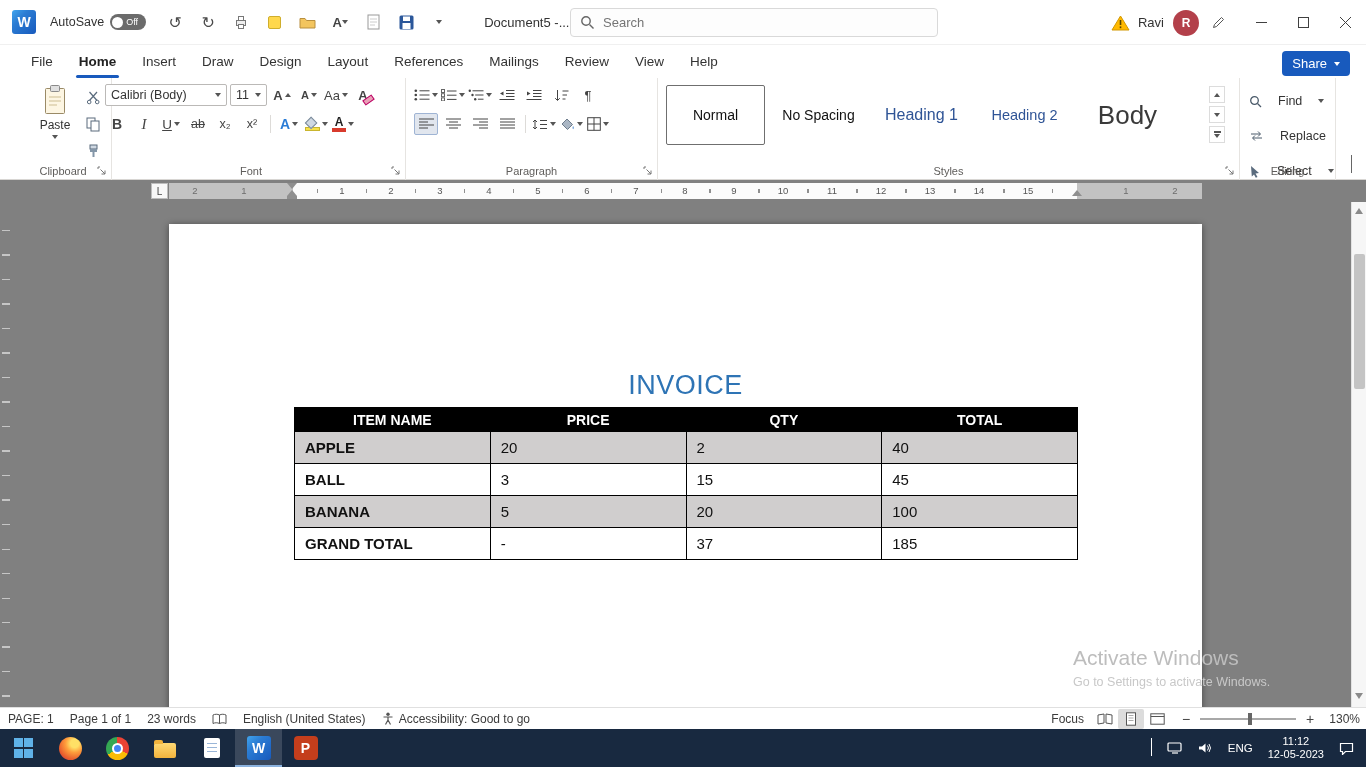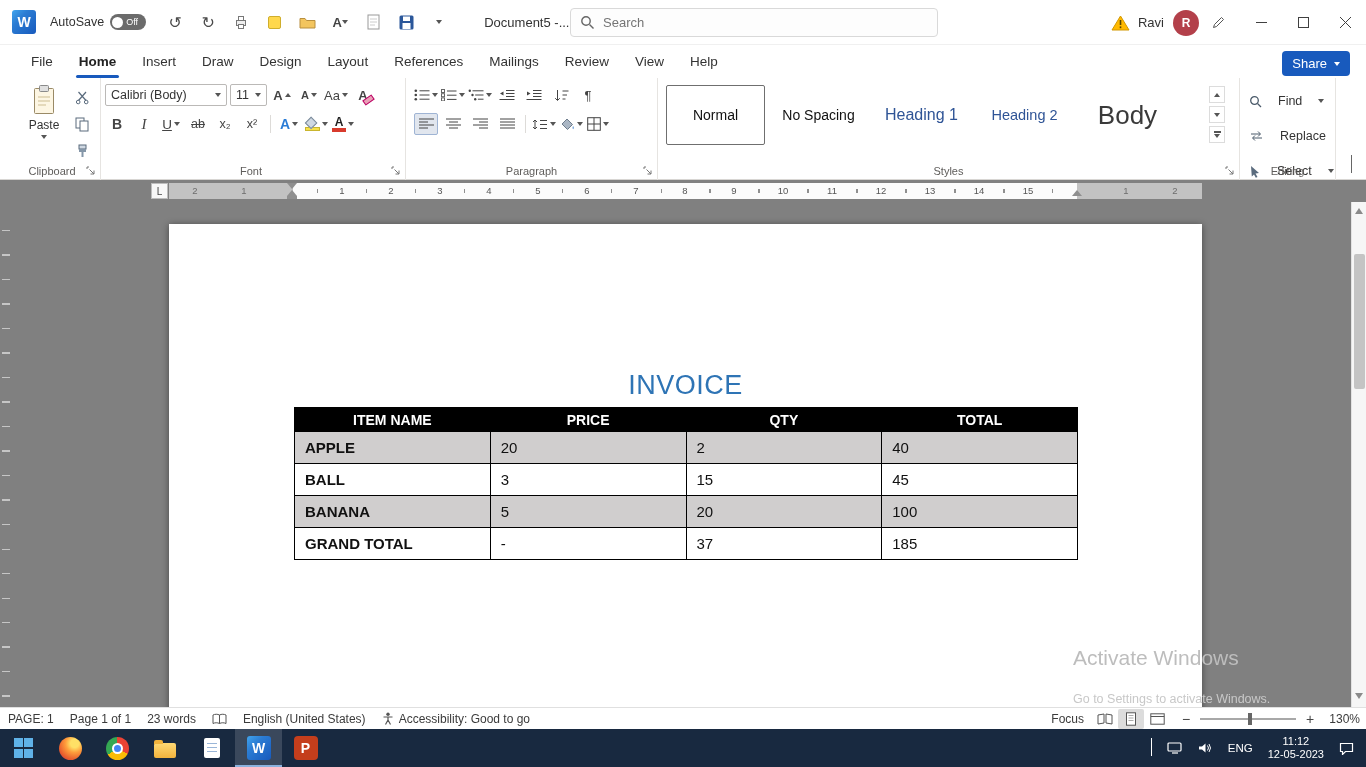--- a/index.html
+++ b/index.html
@@ -43,21 +43,21 @@
   .tab.active { font-weight:bold; color:#222; }
   .tab.active::after { content:""; position:absolute; left:10px; right:10px; bottom:0; height:3px; background:#185abd; border-radius:2px; }
   .sharebtn { position:absolute; right:16px; top:51px; height:25px; background:#185abd; border-radius:4px; color:#fff; display:flex; align-items:center; padding:0 10px; gap:7px; font-size:13px; }
   .sharebtn .cdn { border-top-color:#fff; }
 
   
   .ribbon { position:absolute; top:78px; left:0; right:0; height:102px; background:#fff; border-bottom:1px solid #d8d6d3; }
   .rgroup { position:absolute; top:0; height:102px; border-right:1px solid #e6e4e1; }
   .glabel { position:absolute; bottom:3px; left:0; right:0; text-align:center; font-size:11px; color:#5f5d5b; }
   .launcher { position:absolute; right:4px; bottom:4px; width:12px; height:12px; display:flex; align-items:center; justify-content:center; }
-  .g-clip { left:4px; width:97px; }
+  .g-clip { left:15px; width:97px; }
   .paste { position:absolute; left:14px; top:7px; width:52px; height:74px; display:flex; flex-direction:column; align-items:center; gap:3px; border-radius:3px; }
   .paste-label { font-size:12px; color:#333; }
   .clipcol { position:absolute; left:66px; top:8px; display:flex; flex-direction:column; gap:5px; }
   .rbtn { min-width:24px; height:22px; display:flex; align-items:center; justify-content:center; gap:2px; border-radius:2px; color:#444; font-size:13px; }
   .rbtn.active { background:#e1e6ee; border:1px solid #9fb4d4; }
   .g-font { left:97px; width:309px; }
   .frow { display:flex; align-items:center; gap:3px; margin:6px 0 0 8px; }
   .frow2 { margin-top:7px; }
   .combo { display:flex; align-items:center; border:1px solid #bbb9b7; background:#fff; height:22px; padding:0 5px; font-size:12.5px; color:#333; border-radius:2px; gap:5px; }
   .combo-family { width:122px; }
@@ -118,21 +118,21 @@
     background:repeating-linear-gradient(to bottom, rgba(255,255,255,.55) 0 1px, transparent 1px 24.5px); }
   .page { position:absolute; left:169px; top:22px; width:1033px; height:520px; background:#fff; box-shadow:0 1px 7px rgba(0,0,0,.45); }
   .doc-head { position:absolute; top:146px; left:0; width:100%; text-align:center; font-size:27px; letter-spacing:0.5px; color:#2e74b5; }
   .inv-table { position:absolute; left:125px; top:183px; width:784px; border-collapse:collapse; table-layout:fixed; }
   .inv-table th { background:#000; color:#ffffff; font-weight:bold; text-align:center; height:24px; border:1px solid #000; font-size:14px; }
   .inv-table td { border:1px solid #000; height:32px; padding-left:10px; font-size:15px; color:#111; }
   .inv-table td.c1 { font-weight:bold; }
   .inv-table tr.shade td { background:#d0cece; }
   .watermark { position:absolute; left:1073px; top:444px; pointer-events:none; }
   .wm1 { font-size:21px; color:#bdbdbd; }
-  .wm2 { font-size:12.5px; color:#c8c8c8; margin-top:22px; }
+  .wm2 { font-size:12.5px; color:#c8c8c8; margin-top:5px; }
   .scrollbar { position:absolute; right:0; top:0; width:15px; height:100%; background:#f6f6f6; border-left:1px solid #e2e2e2; }
   .sb-up { position:absolute; top:6px; left:3px; width:0; height:0; border-left:4.5px solid transparent; border-right:4.5px solid transparent; border-bottom:6px solid #8a8a8a; }
   .sb-thumb { position:absolute; top:52px; left:2px; width:11px; height:135px; background:#c4c4c4; border-radius:2px; }
   .sb-down { position:absolute; bottom:8px; left:3px; width:0; height:0; border-left:4.5px solid transparent; border-right:4.5px solid transparent; border-top:6px solid #8a8a8a; }
 
   
   .statusbar { position:absolute; top:707px; left:0; width:100%; height:22px; background:#fff; border-top:1px solid #e0e0e0; display:flex; align-items:center; font-size:12px; color:#3b3b3b; }
   .st-item { padding:0 8px; display:flex; align-items:center; gap:5px; white-space:nowrap; }
   .st-right { margin-left:auto; display:flex; align-items:center; padding-right:6px; }
   .vb { width:26px; height:20px; display:flex; align-items:center; justify-content:center; border-radius:2px; }

